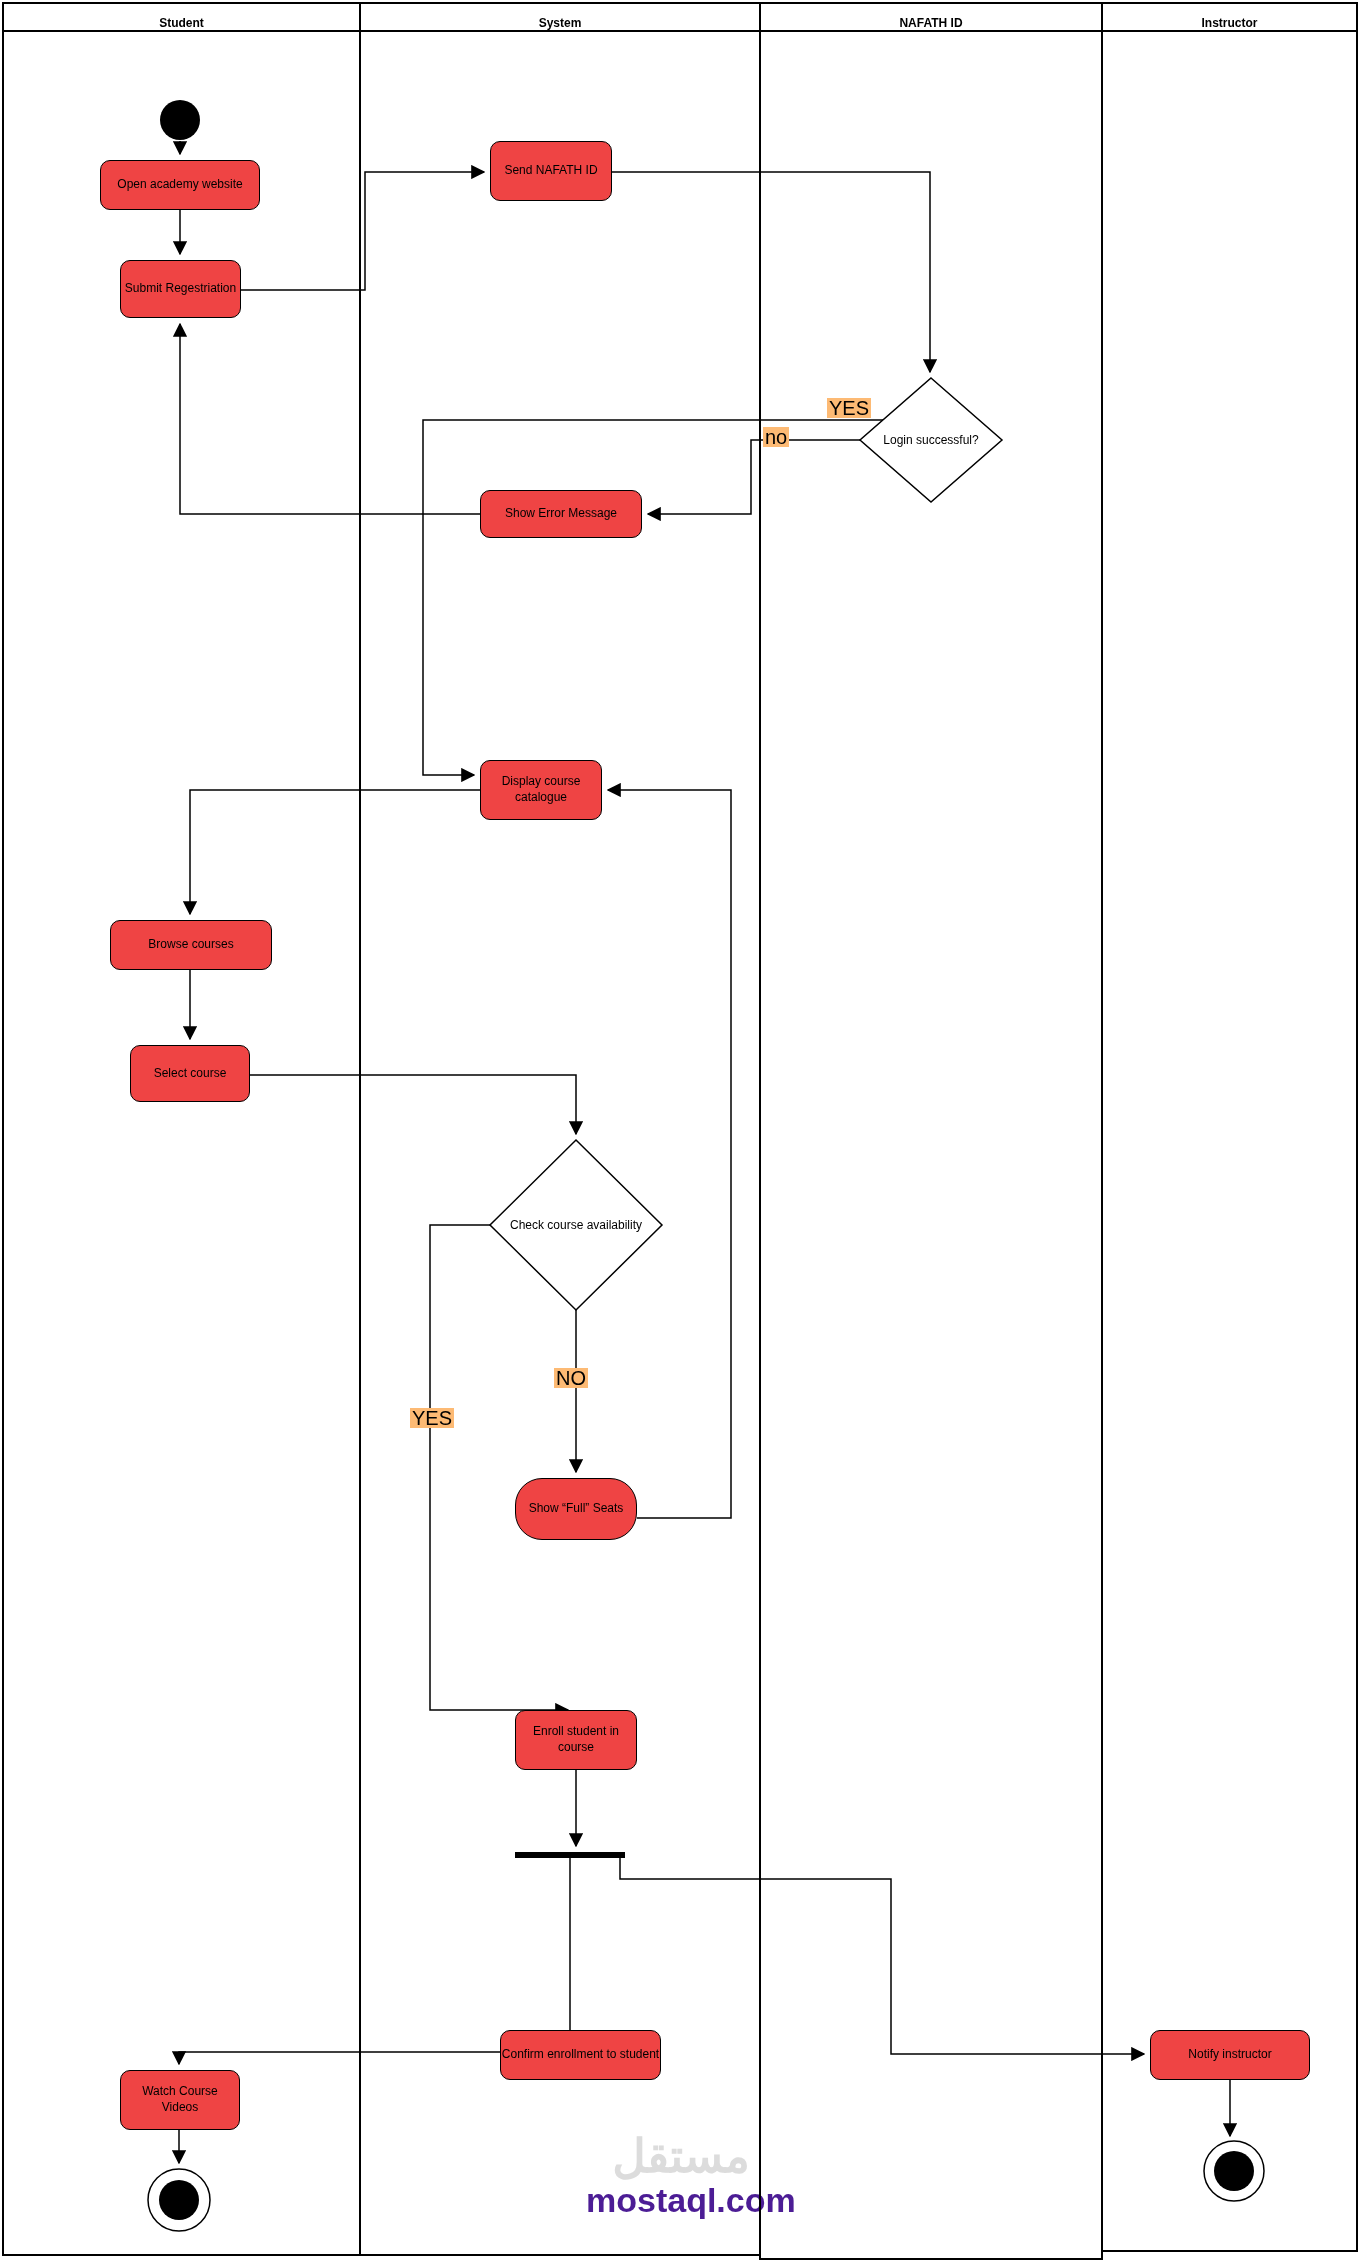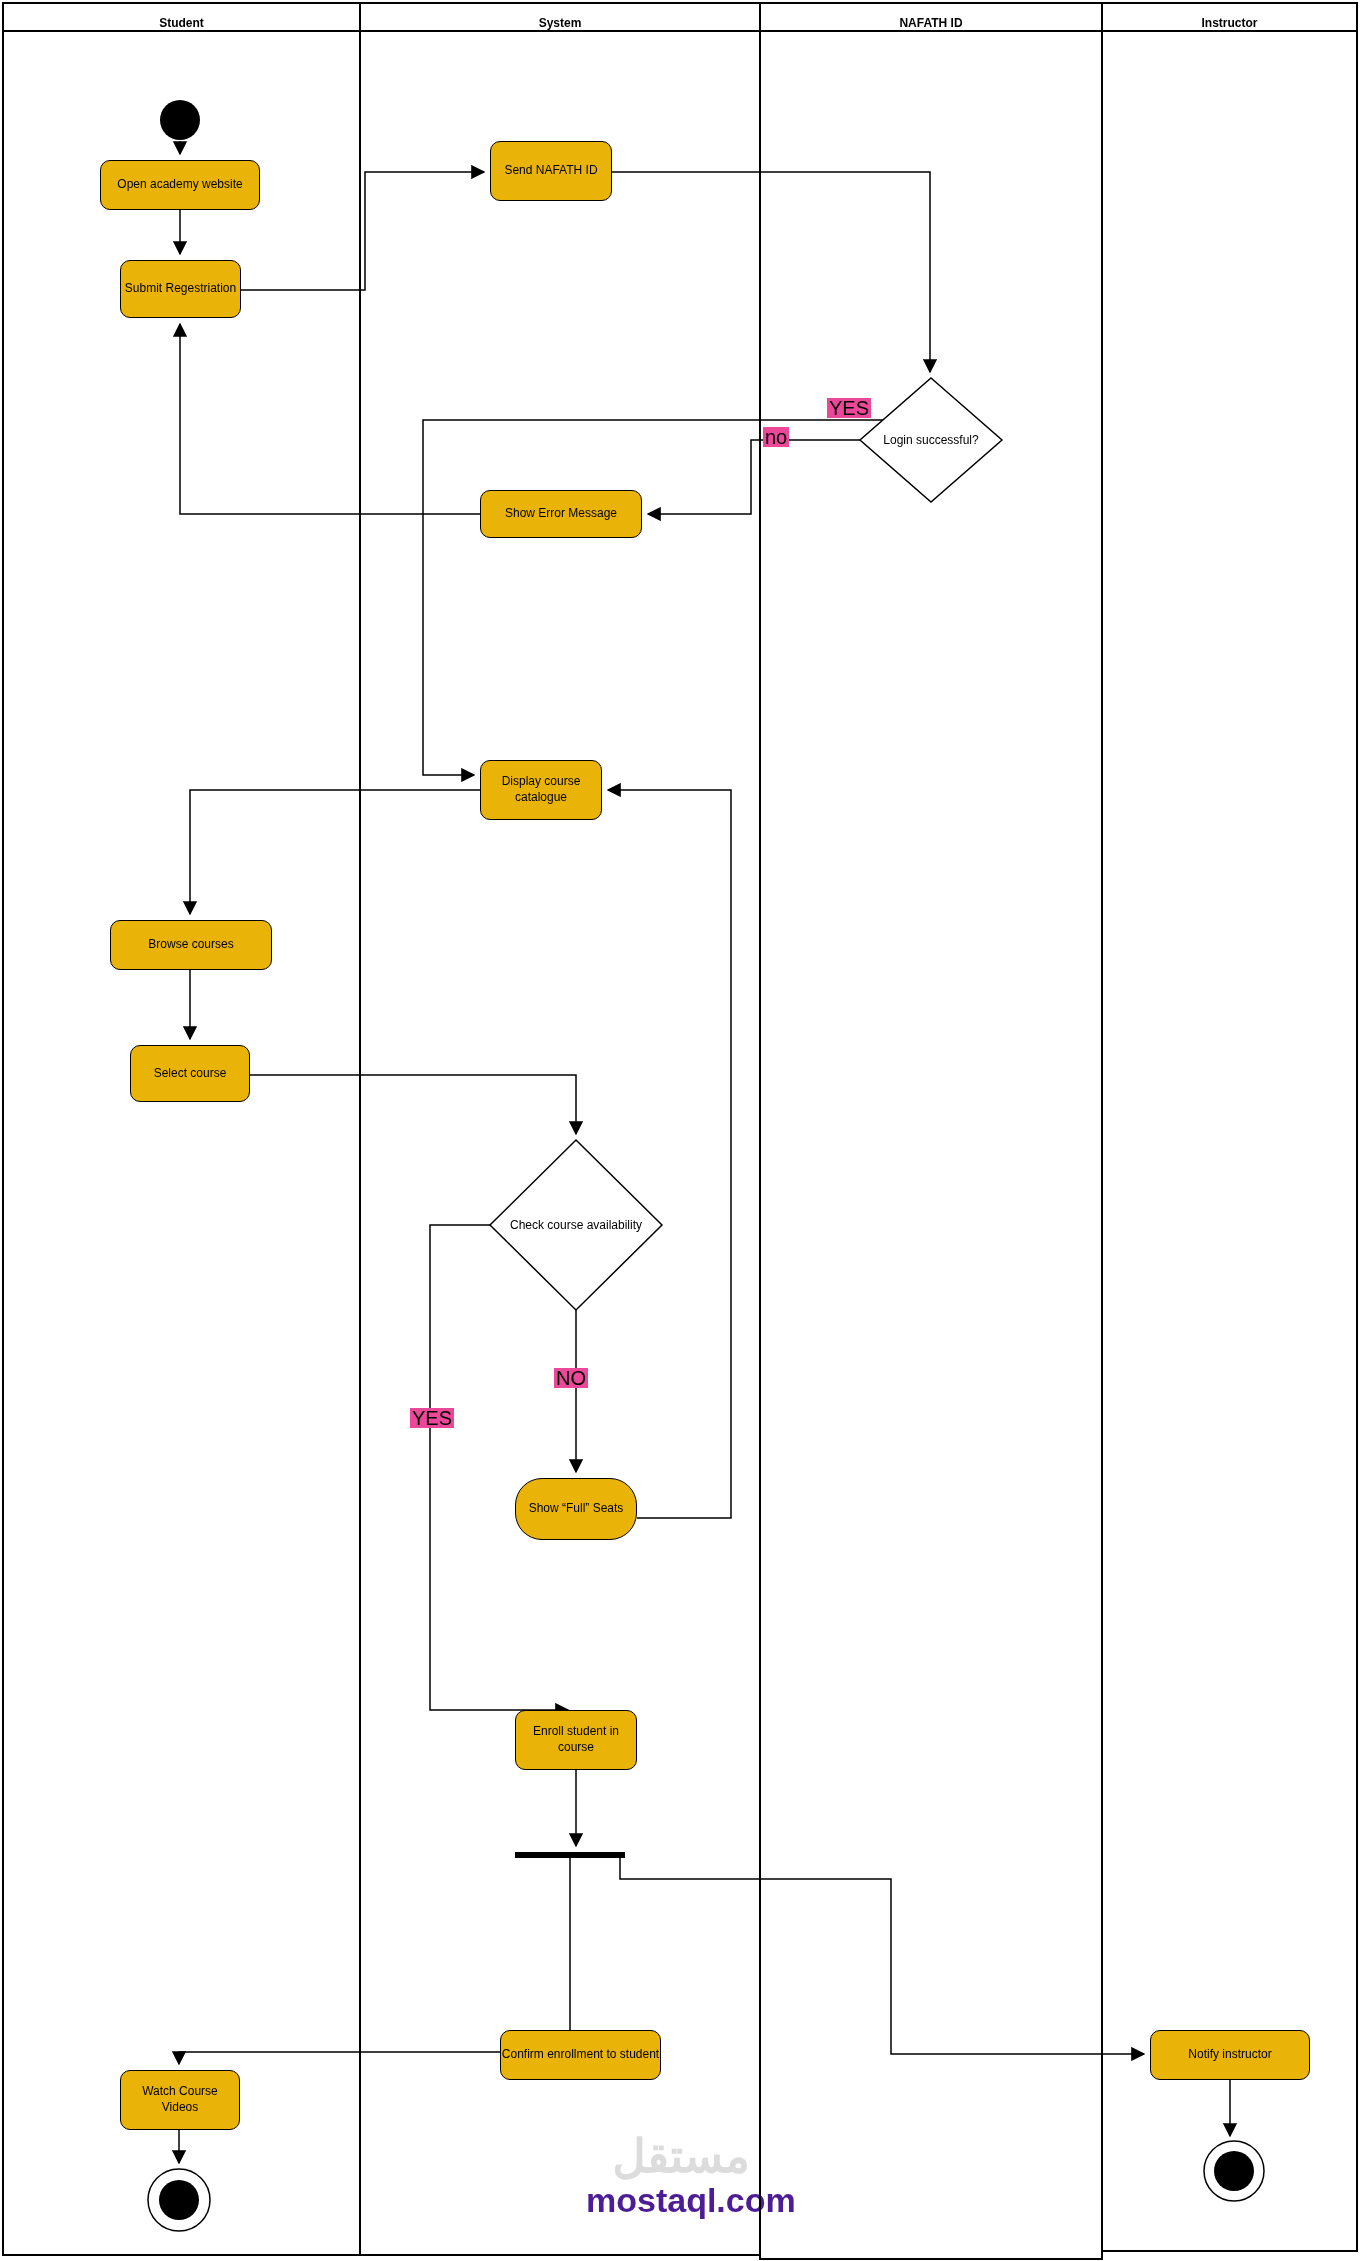--- a/index.html
+++ b/index.html
@@ -12,33 +12,33 @@
     overflow:hidden;
   }
   #wires{position:absolute;left:0;top:0;z-index:2;}
   .lane-header{
     position:absolute;top:9px;height:28px;z-index:3;
     display:flex;align-items:center;justify-content:center;
     font-size:12px;font-weight:bold;
   }
   .node{
     position:absolute;z-index:4;box-sizing:border-box;
-    background:#eab308;border:1.6px solid #000;border-radius:10px;
+    background:#ef4444;border:1.6px solid #000;border-radius:10px;
     display:flex;align-items:center;justify-content:center;
     text-align:center;font-size:12px;line-height:1.3;padding:2px;
   }
   .node.nowrap span{white-space:nowrap;}
   .diamond-label{
     position:absolute;z-index:4;
     display:flex;align-items:center;justify-content:center;
     text-align:center;font-size:12px;
   }
   .edge-label{
     position:absolute;z-index:5;
-    background:#ec4899;font-size:20px;line-height:1;padding:0 2px;
+    background:#fdba74;font-size:20px;line-height:1;padding:0 2px;
   }
   .watermark{
     position:absolute;left:586px;top:2130px;width:190px;z-index:1;
     text-align:center;color:#dcdcdc;user-select:none;
   }
   .watermark .ar{font-size:46px;font-weight:bold;line-height:1.15;}
   .watermark .en{font-size:34px;font-weight:bold;line-height:1;color:#4c1d95;}
 </style>
 </head>
 <body>

